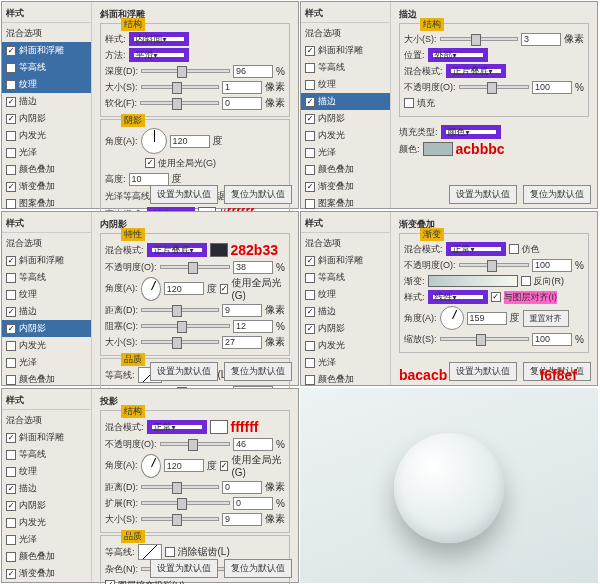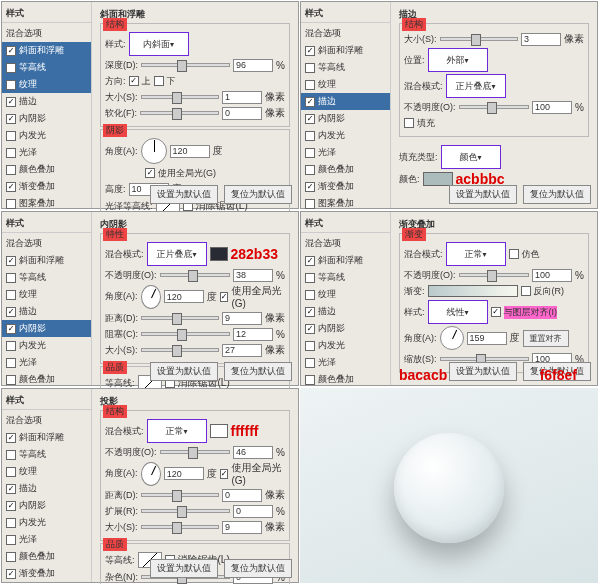--- a/index.html
+++ b/index.html
@@ -2,25 +2,25 @@
 <html><head>
 <meta charset="utf-8">
 <style>
 *{box-sizing:border-box;margin:0;padding:0;font-family:"SimSun",Arial,sans-serif;font-size:9px;color:#333}
 body{background:#fff;width:600px;height:584px;position:relative}
 .panel{position:absolute;background:#ece9e3;border:1px solid #999;display:flex}
 .sidebar{width:90px;background:#ece9e3;border-right:1px solid #ccc;padding:3px 0}
 .main{flex:1;padding:6px 8px;position:relative}
 .sh{font-weight:bold;padding:2px 4px;border-bottom:1px solid #ccc;margin-bottom:2px}
 .grp{border:1px solid #bbb;padding:6px 4px 4px;margin:2px 0;position:relative}
-.grp-t{position:absolute;top:-6px;left:2px;background:#ef4444;padding:0 3px}
+.grp-t{position:absolute;top:-6px;left:20px;background:#eab308;padding:0 3px}
 .row{display:flex;align-items:center;gap:3px;margin:2px 0;min-height:14px}
 .lbl{text-align:right;white-space:nowrap}
 .inp{border:1px solid #888;background:#fff;height:13px;padding:0 2px;width:40px}
-.sel{border:1px solid #6d28d9;background:#fff;height:24px;padding:0 2px;min-width:60px;display:flex;align-items:center;justify-content:center}
+.sel{border:5px solid #6d28d9;background:#fff;height:14px;padding:0 2px;min-width:60px;display:flex;align-items:center;justify-content:flex-start}
 .sel::after{content:"▾";font-size:8px}
 .cb{width:10px;height:10px;border:1px solid #666;background:#fff;display:inline-flex;align-items:center;justify-content:center;font-size:8px;line-height:1}
 .cb.on::before{content:"✓";color:#000}
 .sb-item{padding:2px 4px;display:flex;align-items:center;gap:3px;cursor:pointer}
 .sb-item.sel-row{background:#3b6ea5;color:#fff}
 .sb-item.sel-row span{color:#fff}
 .slider{height:4px;background:#ddd;border:1px solid #999;flex:1;position:relative;min-width:50px}
 .slider::after{content:"";position:absolute;width:8px;height:10px;background:#ccc;border:1px solid #666;top:-4px;left:40%}
 .btn{border:1px solid #888;background:#eee;padding:2px 6px;cursor:pointer;white-space:nowrap}
 .swatch{width:30px;height:14px;border:1px solid #666}
@@ -99,31 +99,30 @@
  <div style="font-weight:bold">斜面和浮雕</div>
  <div class="grp">
         <span class="grp-t">结构</span>
   <div class="row">
           <span class="lbl">样式:</span>
           <div class="sel">
             <span>内斜面</span>
           </div>
         </div>
   <div class="row">
+          <span class="lbl">方法:</span>
+          <div class="sel">
+            <span>平滑</span>
+          </div>
+        </div>
+  <div class="row">
           <span class="lbl">深度(D):</span>
           <div class="slider"></div>
           <input class="inp" value="96" style="">
           <span class="u">%</span>
-        </div>
-  <div class="row">
-          <span class="lbl">方向:</span>
-          <span class="cb on"></span>
-          <span>上</span>
-          <span class="cb"></span>
-          <span>下</span>
         </div>
   <div class="row">
           <span class="lbl">大小(S):</span>
           <div class="slider"></div>
           <input class="inp" value="1" style="">
           <span class="u">像素</span>
         </div>
   <div class="row">
           <span class="lbl">软化(F):</span>
           <div class="slider"></div>

